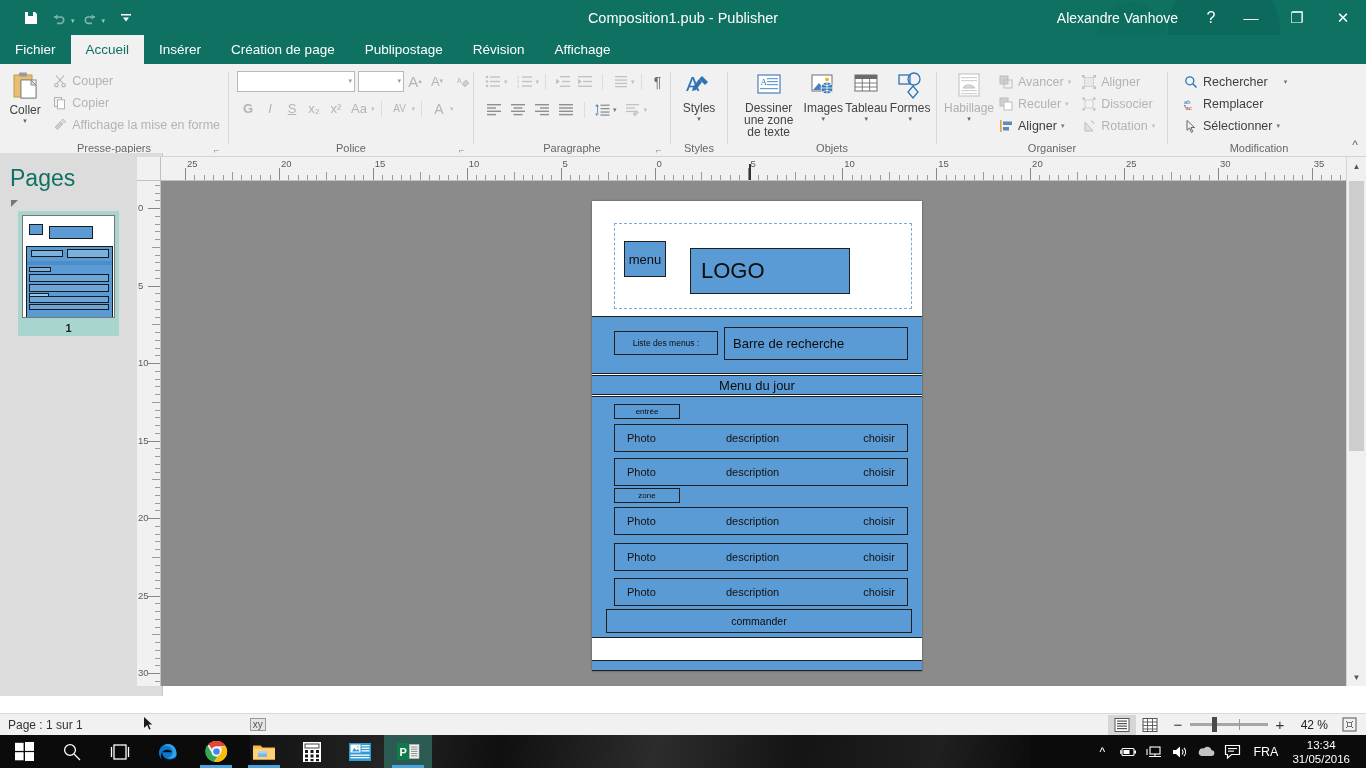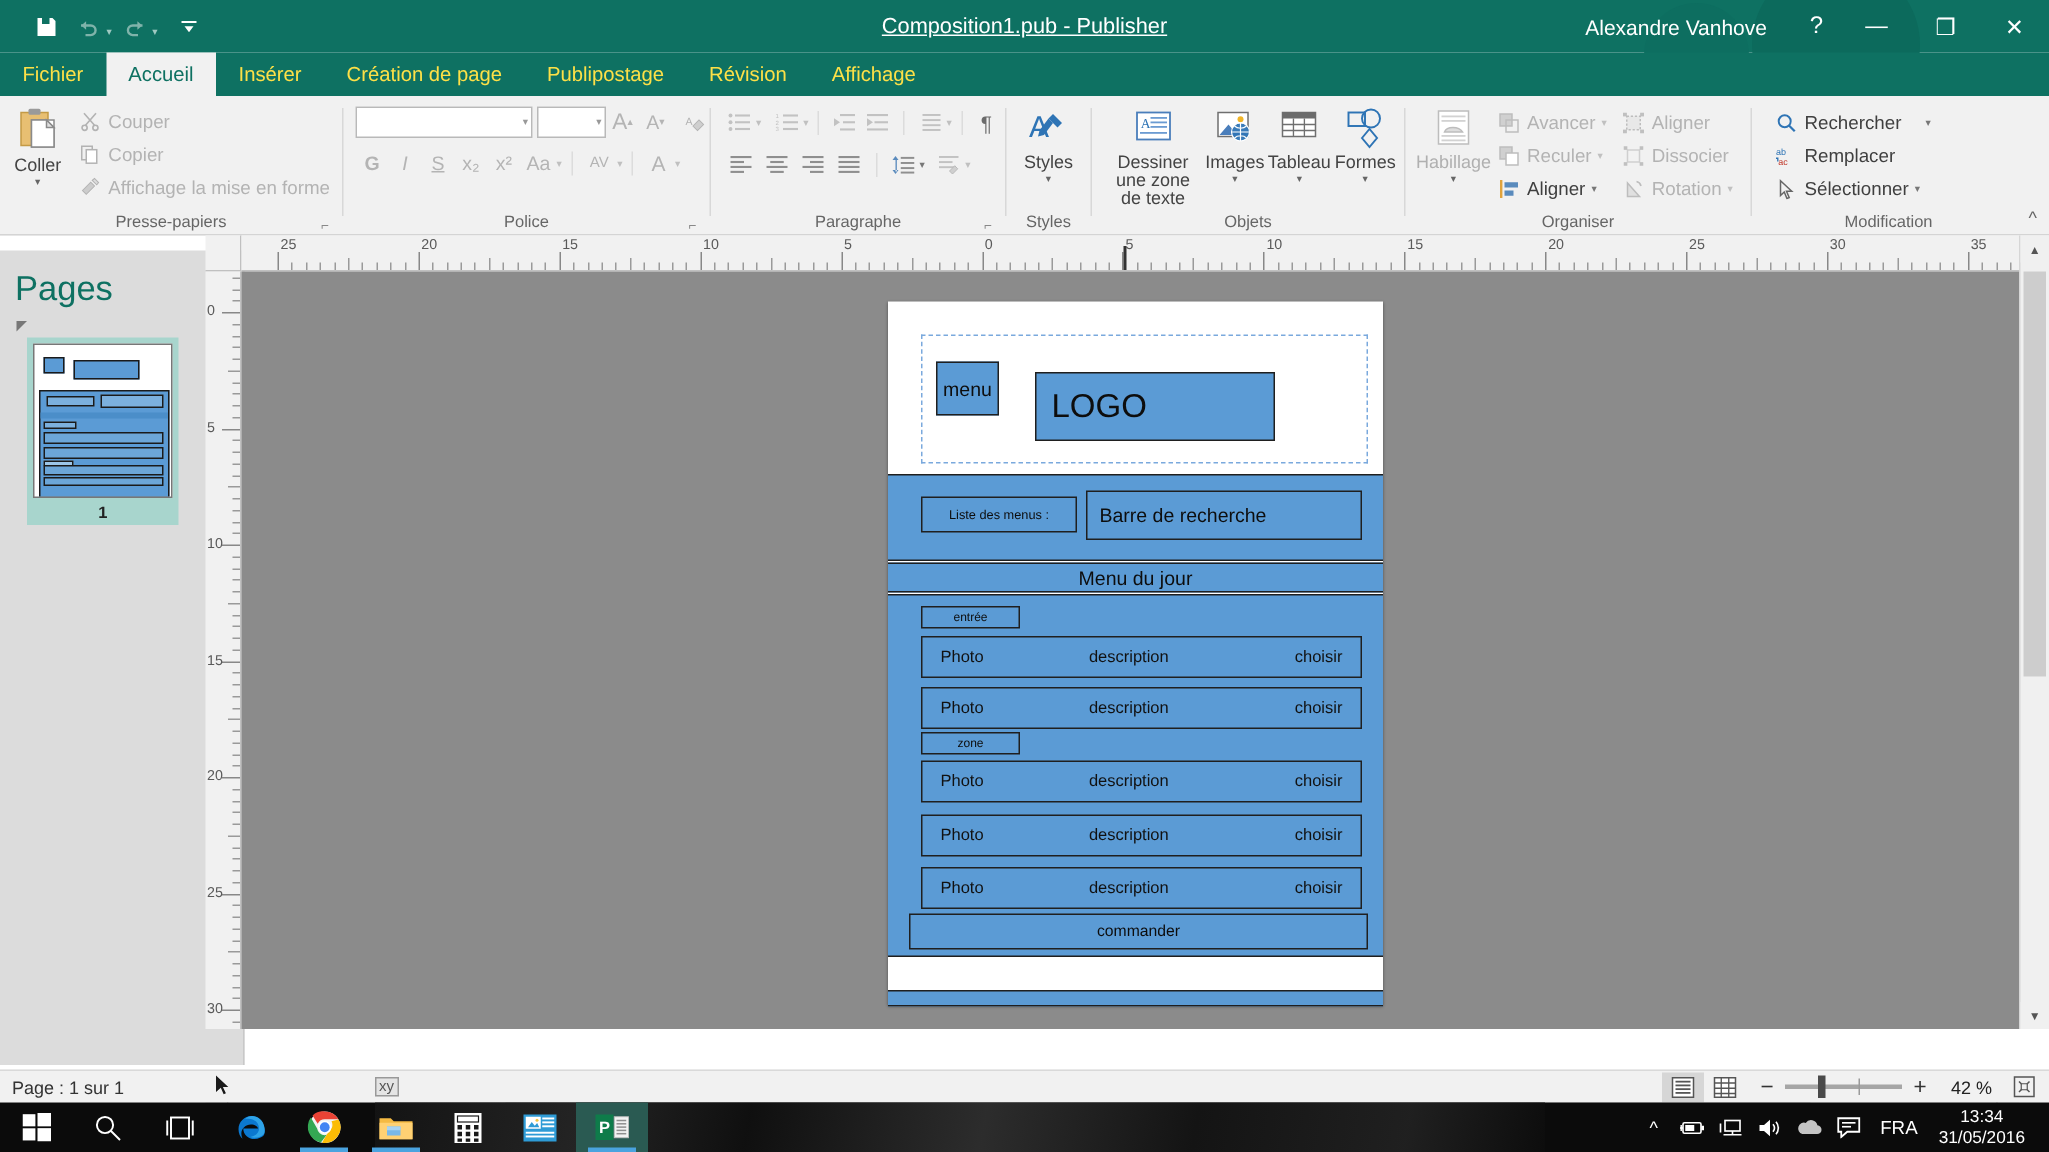--- a/index.html
+++ b/index.html
@@ -21,21 +21,21 @@
   .qat-btn {
     width: 26px; height: 26px; display: flex; align-items: center; justify-content: center;
     color: #ffffff;
   }
   .qat-btn.dim { color: #7fb3aa; }
   .qat-btn svg { display: block; }
   .qat-caret { font-size: 7px; color: #9ec9c1; margin-left: -3px; margin-top: 6px; }
   .title-text {
     position: absolute; left: 0; top: 0; width: 1366px; height: 35px;
     display: flex; align-items: center; justify-content: center;
-    color: #ffffff; font-size: 14.5px; pointer-events: none; text-decoration: underline;
+    color: #ffffff; font-size: 14.5px; pointer-events: none;
   }
   .tb-right {
     position: absolute; right: 0; top: 0; height: 35px;
     display: flex; align-items: center; gap: 0px;
   }
   .user-name { color: #ffffff; font-size: 14px; padding: 0 16px; }
   .tb-ctl {
     width: 46px; height: 35px; display: flex; align-items: center; justify-content: center;
     color: #ffffff; font-size: 15px;
   }
@@ -49,21 +49,21 @@
     border-radius: 50%; background: #0d6e60; pointer-events: none;
   }
 
   
   .tabbar {
     position: absolute; left: 0; top: 35px; width: 1366px; height: 29px;
     background: #0e7162; display: flex; align-items: stretch;
     font-size: 13.5px;
   }
   .tab {
-    padding: 0 15px; display: flex; align-items: center; color: #fde047;
+    padding: 0 15px; display: flex; align-items: center; color: #ffffff;
     white-space: nowrap;
   }
   .tab.active { background: #f1f1f1; color: #0e7162; }
 
   
   .ribbon {
     position: absolute; left: 0; top: 64px; width: 1366px; height: 93px;
     background: #f1f1f1; border-bottom: 1px solid #d4d4d4;
     display: flex;
   }
@@ -109,21 +109,21 @@
     display: flex; align-items: center; padding: 0 2px 0 4px; font-size: 12px; margin-left: 3px;
   }
   .combo-caret { margin-left: auto; font-size: 7px; color: #999; }
   .fontbtn {
     width: 22px; height: 22px; display: flex; align-items: center; justify-content: center;
     color: #b4b4b4; font-size: 13px;
   }
 
   
   .pages-pane {
-    position: absolute; left: 0; top: 167px; width: 163px; height: 543px;
+    position: absolute; left: 0; top: 153px; width: 163px; height: 543px;
     background: #dcdcdc; border-right: 1px solid #c8c8c8;
   }
   .pages-title {
     position: absolute; left: 10px; top: 12px; font-size: 23px; color: #0e7162;
   }
   .pages-collapse {
     position: absolute; right: 9px; top: 17px; font-size: 12px; color: #555;
   }
   .pages-arrow {
     position: absolute; left: 11px; top: 47px; width: 0; height: 0;

